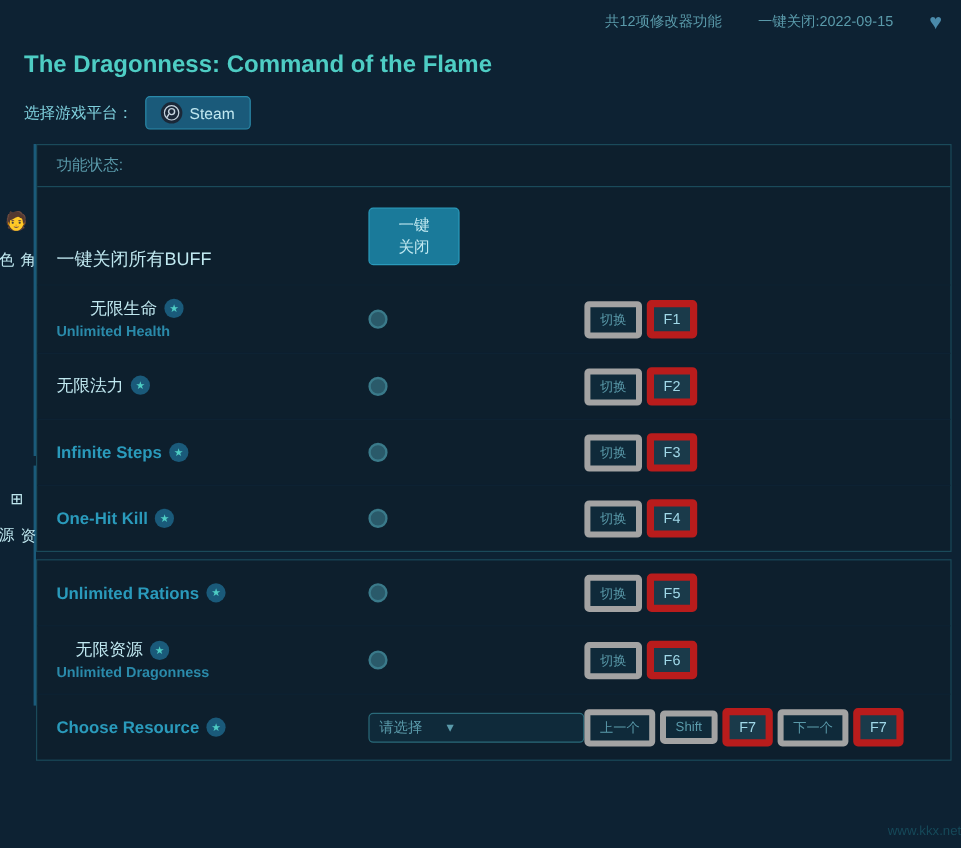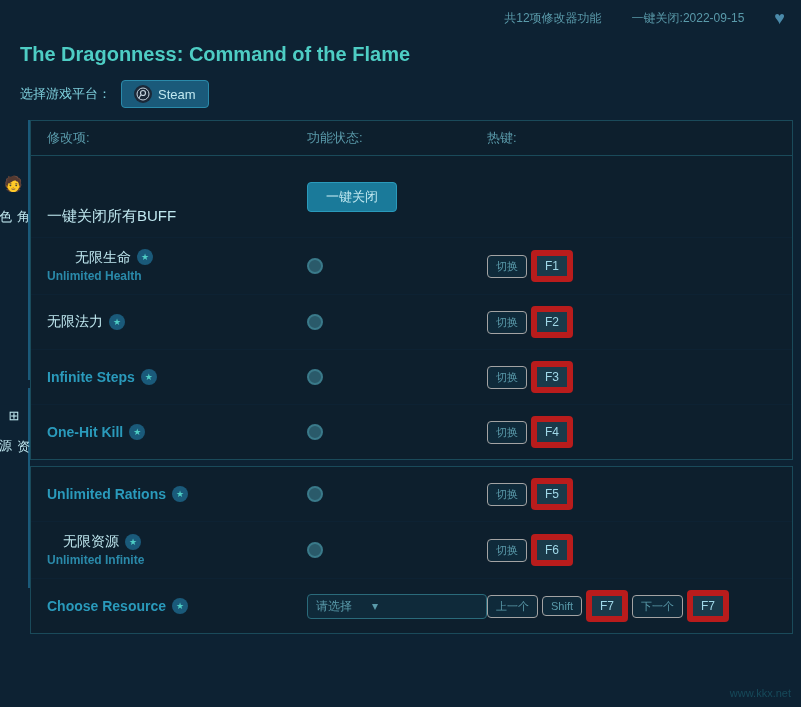--- a/index.html
+++ b/index.html
@@ -70,21 +70,21 @@
 
     .one-key-btn {
       background: #1a7a9a;
       border: 1px solid #2a9abb;
       border-radius: 4px;
       color: #c0e8f0;
       padding: 5px 18px;
       font-size: 13px;
       cursor: pointer;
       display: inline-block;
-      width: 90px;
+      width: 76px;
       text-align: center;
     }
 
     .mod-name {
       display: flex;
       flex-direction: column;
       gap: 2px;
     }
     .mod-name-zh {
       font-size: 14px;
@@ -135,29 +135,29 @@
       border-radius: 4px;
       color: #a0d8e8;
       padding: 3px 8px;
       font-size: 12px;
       cursor: pointer;
       min-width: 28px;
       text-align: center;
     }
     .hotkey-btn.label {
       background: #0f2a3a;
-      border: 1px solid #a3a3a3;
+      border: 5px solid #a3a3a3;
       color: #5a9aaa;
       font-size: 11px;
     }
 
     .watermark {
       position: absolute;
       bottom: 8px;
-      right: 10px;
+      right: 0;
       font-size: 11px;
       color: #1a5a6a;
       opacity: 0.7;
     }
 
     .select-dropdown {
       background: #0f2a3a;
       border: 1px solid #2a6a7a;
       border-radius: 4px;
       color: #5a9aaa;
@@ -260,23 +260,21 @@
       <div style="font-size:13px;color:#c0e8f0;margin-bottom:6px;">⊞</div>
       <div style="writing-mode:vertical-rl;font-size:13px;color:#c0e8f0;letter-spacing:3px;">资<br>源</div>
     </div>
   </div>
 
   <div class="sections-container">
 
     <div class="char-section-block">
 
       <div class="columns-header">
-        <span>修改项:</span>
         <span>功能状态:</span>
-        <span>热键:</span>
       </div>
 
       <div class="mod-item-row">
         <span class="one-key-label">一键关闭所有BUFF</span>
         <div>
           <div class="one-key-btn">一键关闭</div>
         </div>
         <span></span>
       </div>
 
@@ -293,21 +291,21 @@
             <div class="toggle-dot"></div>
           </div>
         <div class="hotkey-group">
           <div class="hotkey-btn label">切换</div>
           <div class="hotkey-btn">F1</div>
         </div>
       </div>
 
       <div class="mod-item-row">
         <div class="mod-name">
-          <div style="display: flex; align-items: center; gap: 2px;">
+          <div style="display: flex; gap: 2px;">
               <span class="mod-name-zh">无限法力</span>
               <span class="star-badge">★</span>
             </div>
 
         </div>
         <div>
             <div class="toggle-dot"></div>
           </div>
         <div class="hotkey-group">
           <div class="hotkey-btn label">切换</div>
@@ -368,21 +366,21 @@
           <div class="hotkey-btn">F5</div>
         </div>
       </div>
 
       <div class="mod-item-row">
         <div class="mod-name">
           <div style="display: flex; align-items: center; gap: 2px; margin-left: 16px;">
               <span class="mod-name-zh">无限资源</span>
               <span class="star-badge">★</span>
             </div>
-          <span class="mod-name-en">Unlimited Infinite</span>
+          <span class="mod-name-en">Unlimited Dragonness</span>
 
         </div>
         <div>
             <div class="toggle-dot"></div>
           </div>
         <div class="hotkey-group">
           <div class="hotkey-btn label">切换</div>
           <div class="hotkey-btn">F6</div>
         </div>
       </div>

